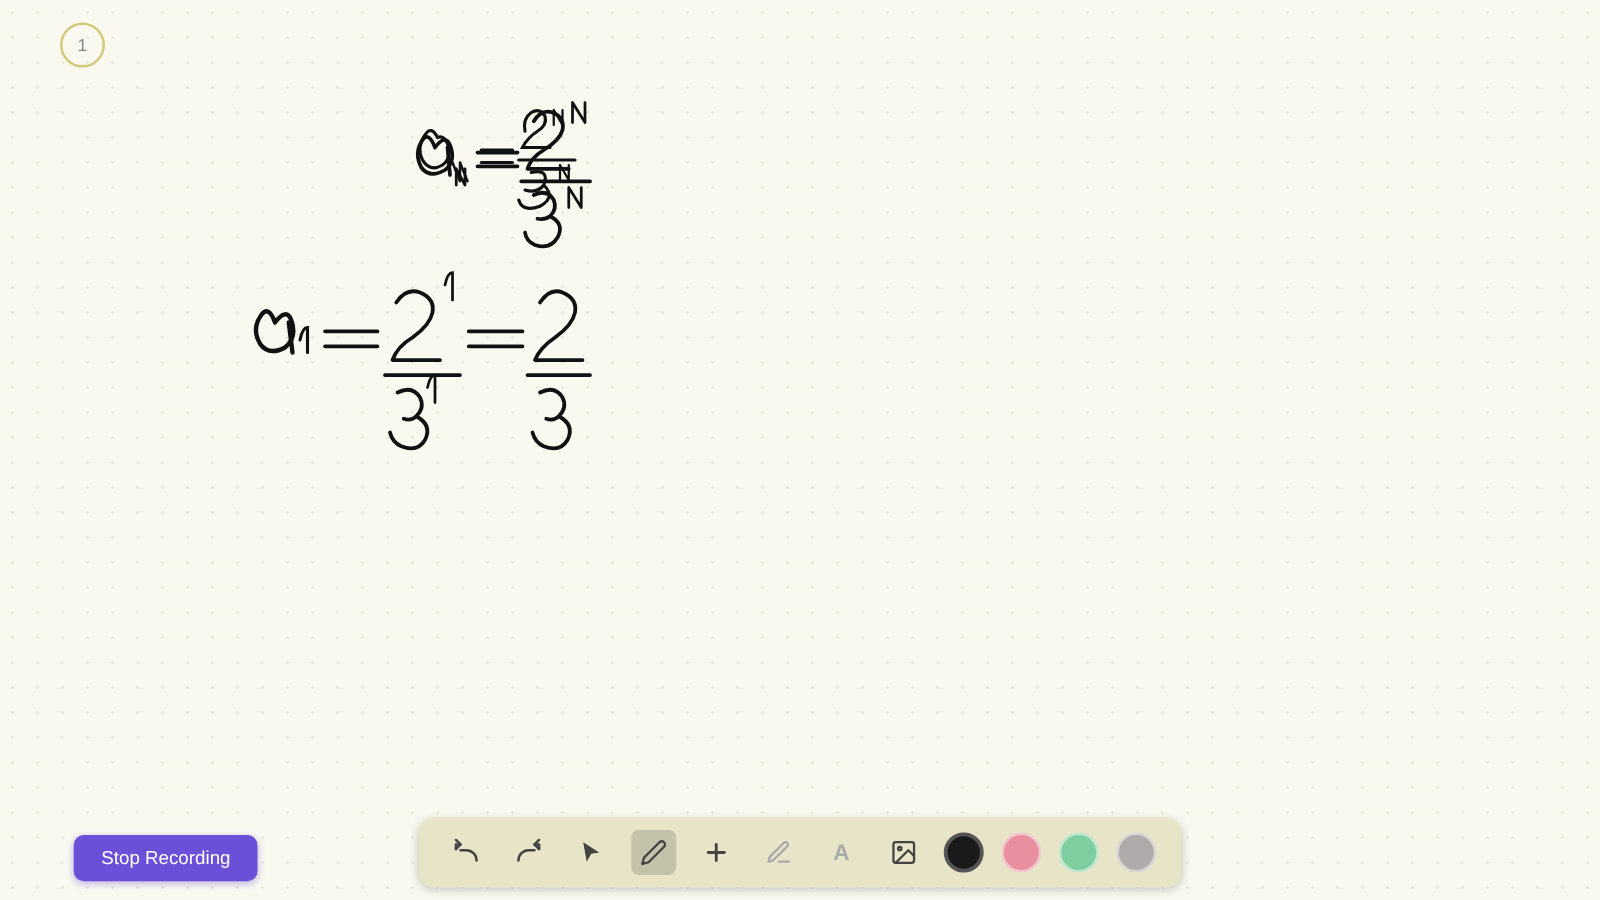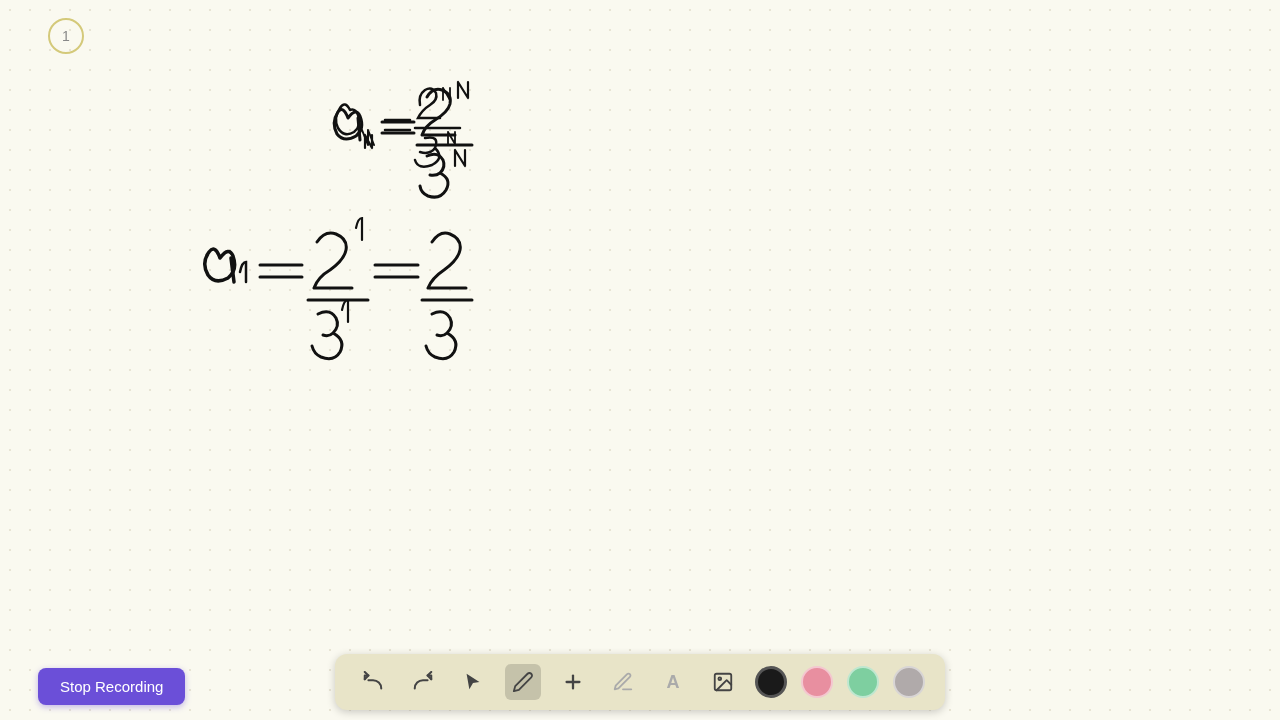--- a/index.html
+++ b/index.html
@@ -94,21 +94,21 @@
     }
 
     .color-btn.selected {
       border: 3px solid #555;
     }
 
     
     #stop-recording-btn {
       position: absolute;
       bottom: 15px;
-      left: 38px;
+      left: 59px;
       background: #6b4fd8;
       color: white;
       border: none;
       border-radius: 8px;
       padding: 10px 22px;
       font-size: 15px;
       font-weight: 500;
       cursor: pointer;
       box-shadow: 0 2px 6px rgba(107,79,216,0.4);
       text-align: center;

